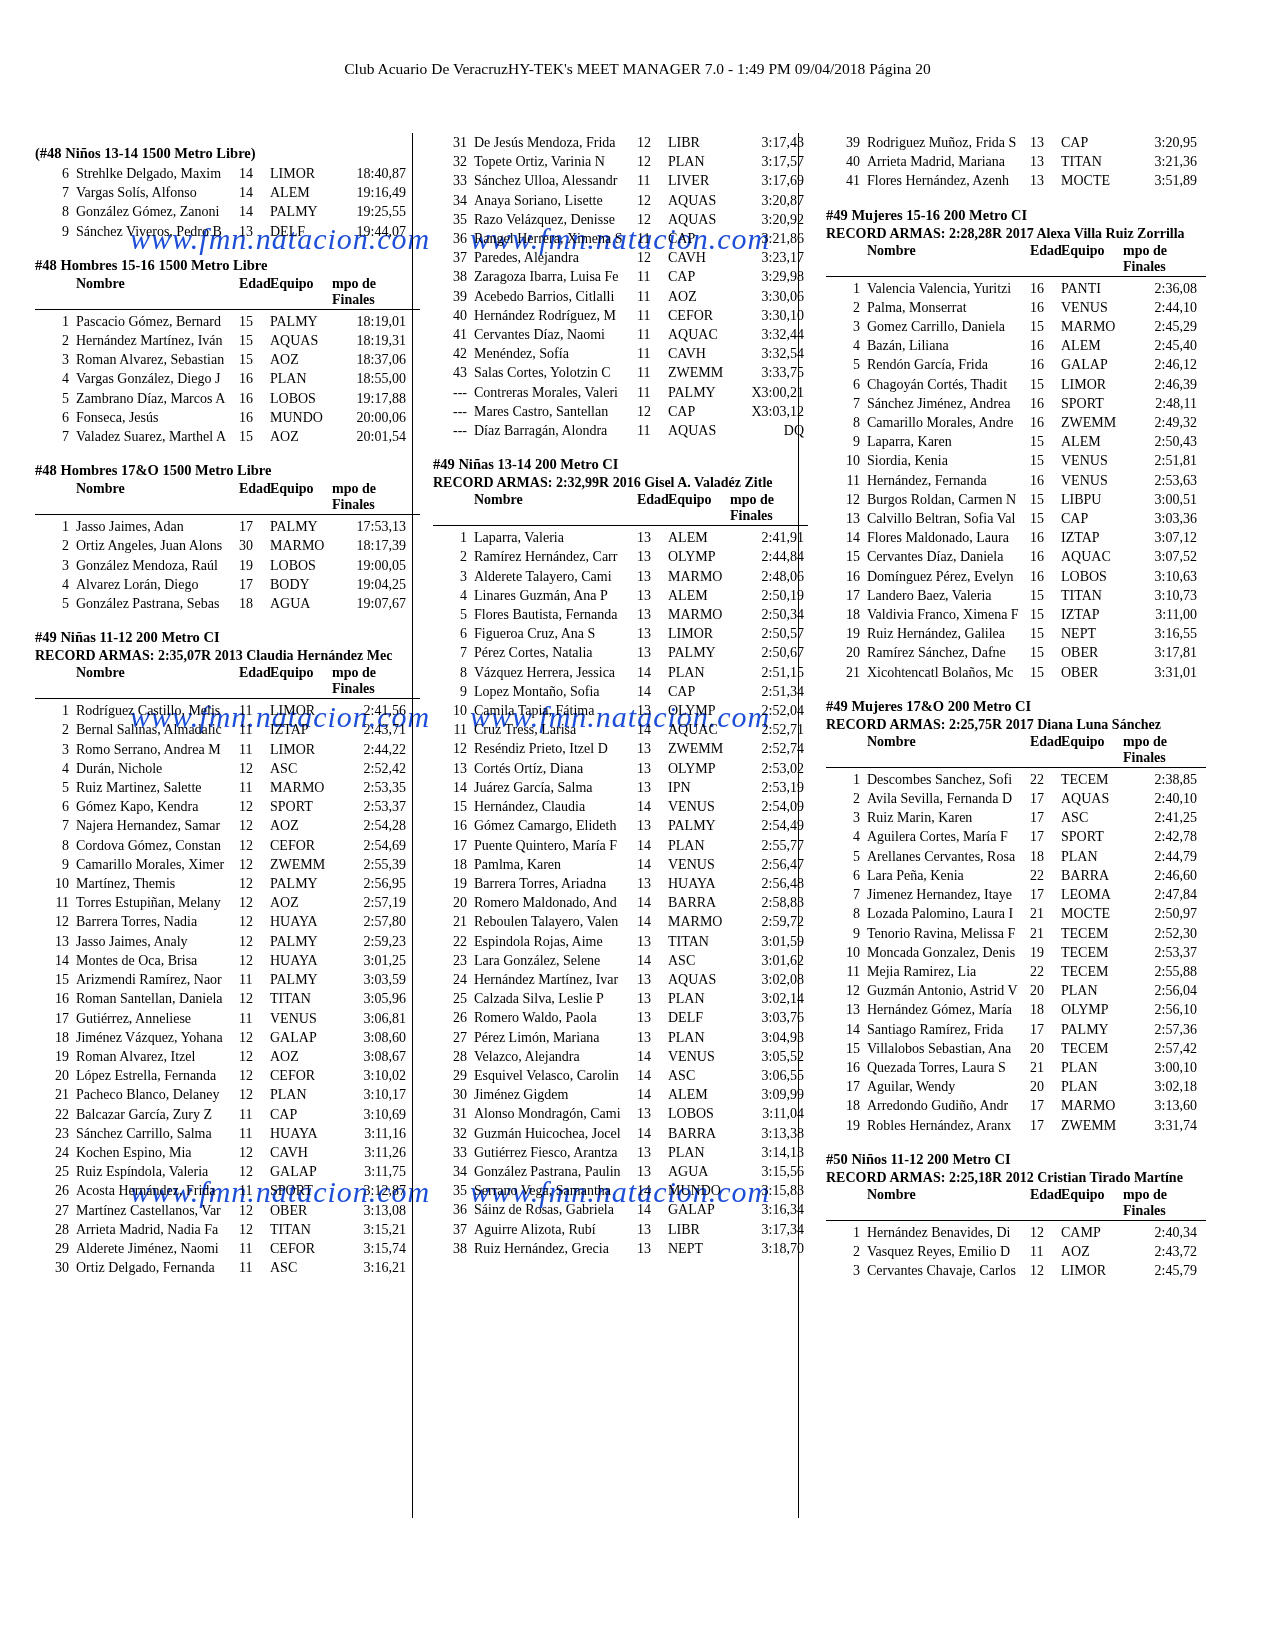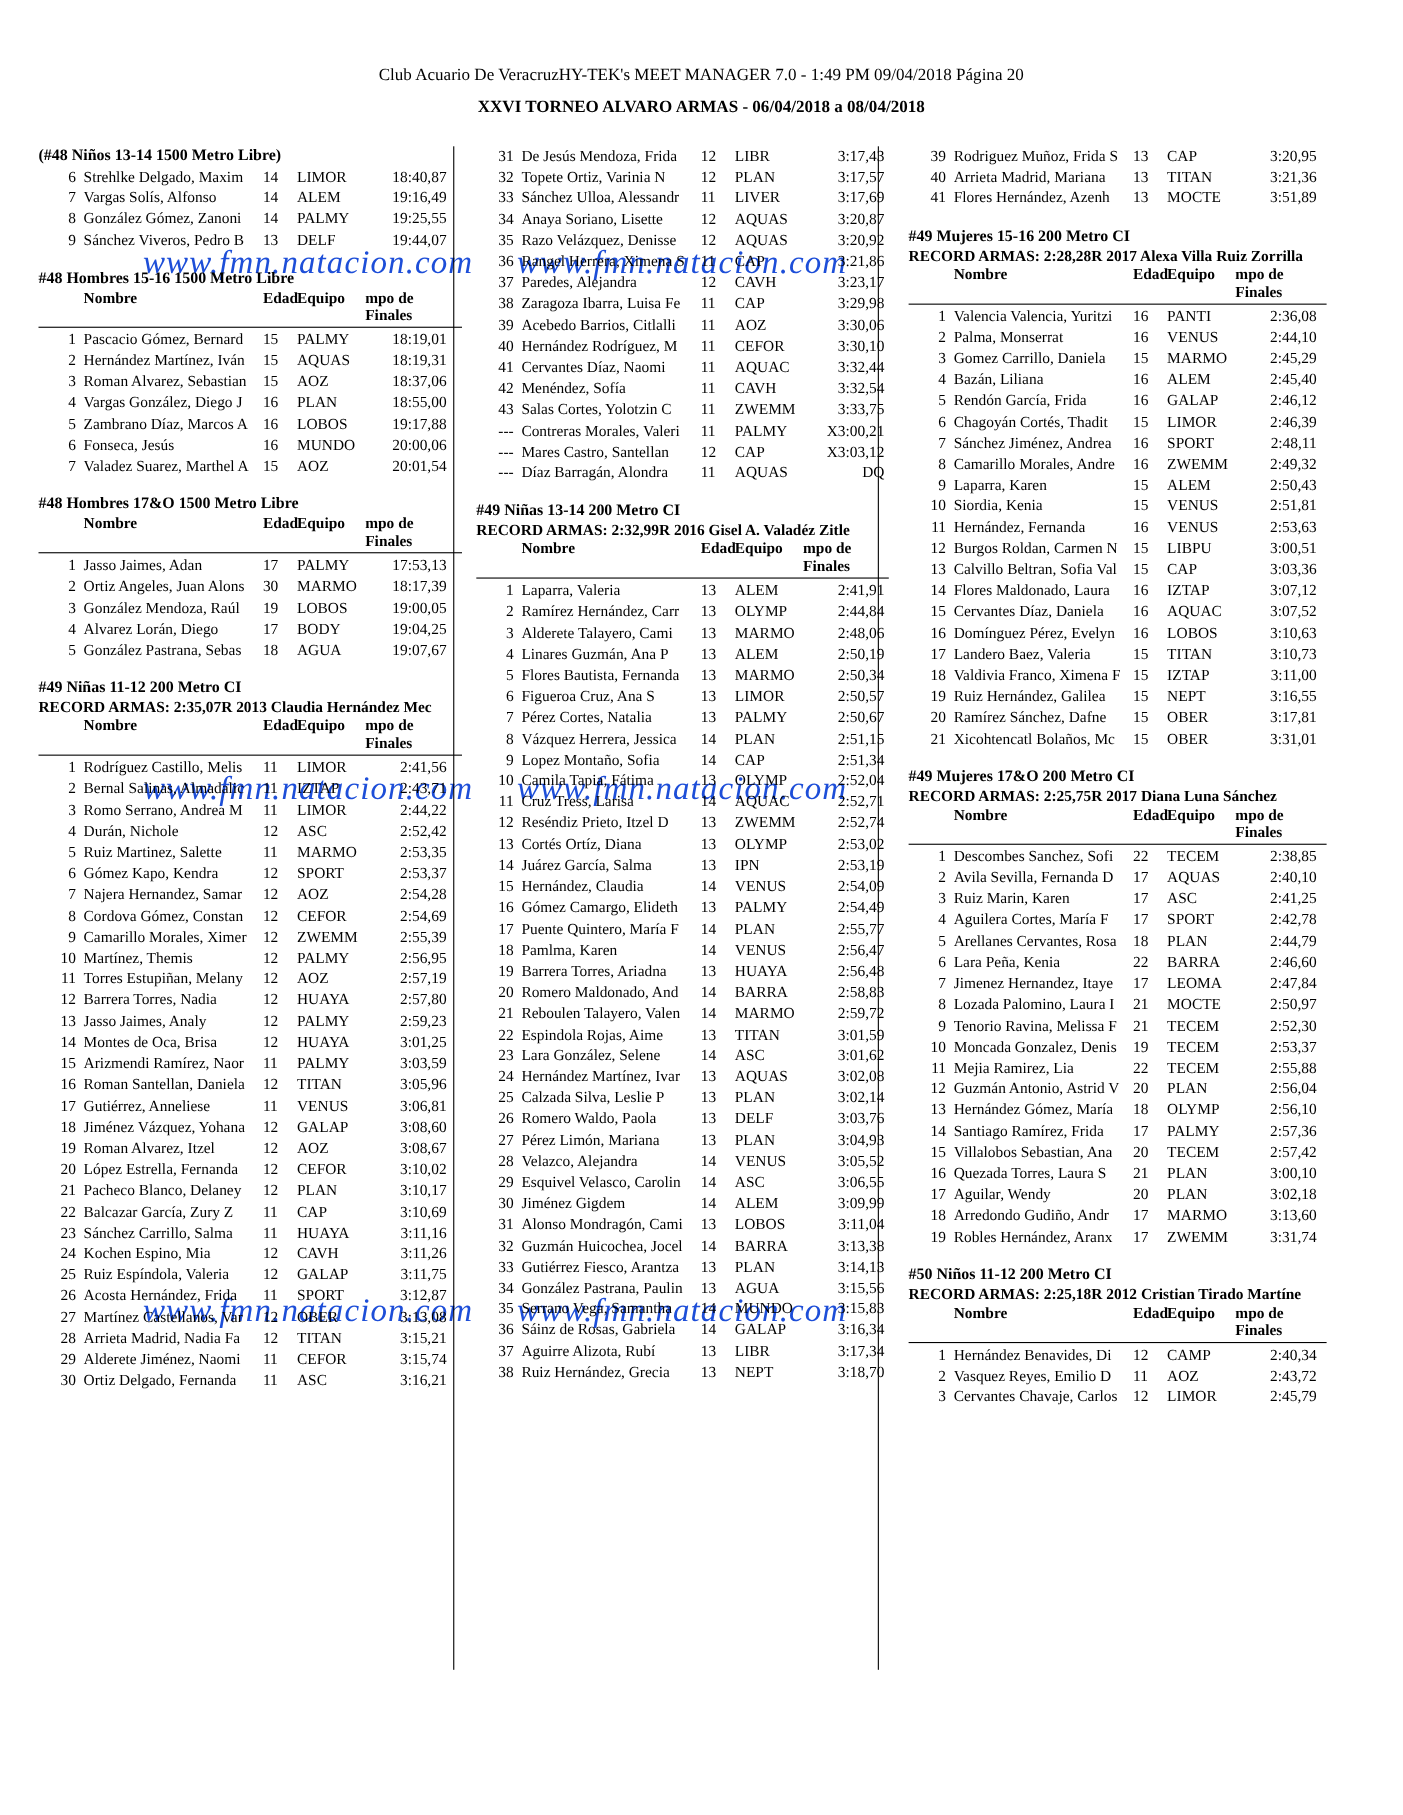--- a/index.html
+++ b/index.html
@@ -19,21 +19,21 @@
   .hdr-res{text-align:center;font-weight:bold;font-size:17px;margin-top:6px;}
   .cols{position:absolute;top:133px;left:35px;width:1205px;display:flex;}
   .col{width:390px;position:relative;}
   .col1{width:385px;}
   .col2{width:375px;padding-left:13px;}
   .col3{width:380px;padding-left:18px;}
   .divider{position:absolute;top:133px;width:1px;background:#000;height:1385px;}
   .div1{left:412px;}
   .div2{left:798px;}
   .evt-title{font-weight:bold;font-size:14.5px;margin-top:16px;margin-bottom:2px;}
-  .evt-title.first{margin-top:0;}
+  .evt-title.first{margin-top:12px;}
   .record{font-size:14px;font-weight:bold;margin-bottom:1px;}
   .rowhdr{font-size:14px;font-weight:bold;display:flex;border-bottom:1px solid #000;padding-bottom:1px;margin-bottom:2px;}
   .r{display:flex;font-size:14px;line-height:19.2px;}
   .c-pl{width:34px;text-align:right;padding-right:7px;flex:none;}
   .c-nm{width:163px;flex:none;overflow:hidden;white-space:nowrap;}
   .c-ag{width:31px;flex:none;text-align:left;}
   .c-tm{width:62px;flex:none;}
   .c-ti{width:74px;flex:none;text-align:right;}
   .rowhdr .c-pl{width:34px;}
   .rowhdr .c-nm{width:163px;}
@@ -52,21 +52,20 @@
 </head>
 <body>
 
 <div class="page">
 
   <div class="hdr">
     <div class="hdr-row">
       <div class="hdr-club">Club Acuario De Veracruz</div>
       <div class="hdr-right">HY-TEK's MEET MANAGER 7.0 - 1:49 PM  09/04/2018  Página 20</div>
     </div>
-    <div class="hdr-meet">XXVI  TORNEO ALVARO ARMAS - 06/04/2018 a 08/04/2018</div>
   </div>
 
   <div class="wm wm1">www.fmn.natacion.com</div>
   <div class="wm wm2">www.fmn.natacion.com</div>
   <div class="wm wm3">www.fmn.natacion.com</div>
   <div class="wm wm4">www.fmn.natacion.com</div>
   <div class="wm wm5">www.fmn.natacion.com</div>
   <div class="wm wm6">www.fmn.natacion.com</div>
 
   <div class="divider div1"></div>

